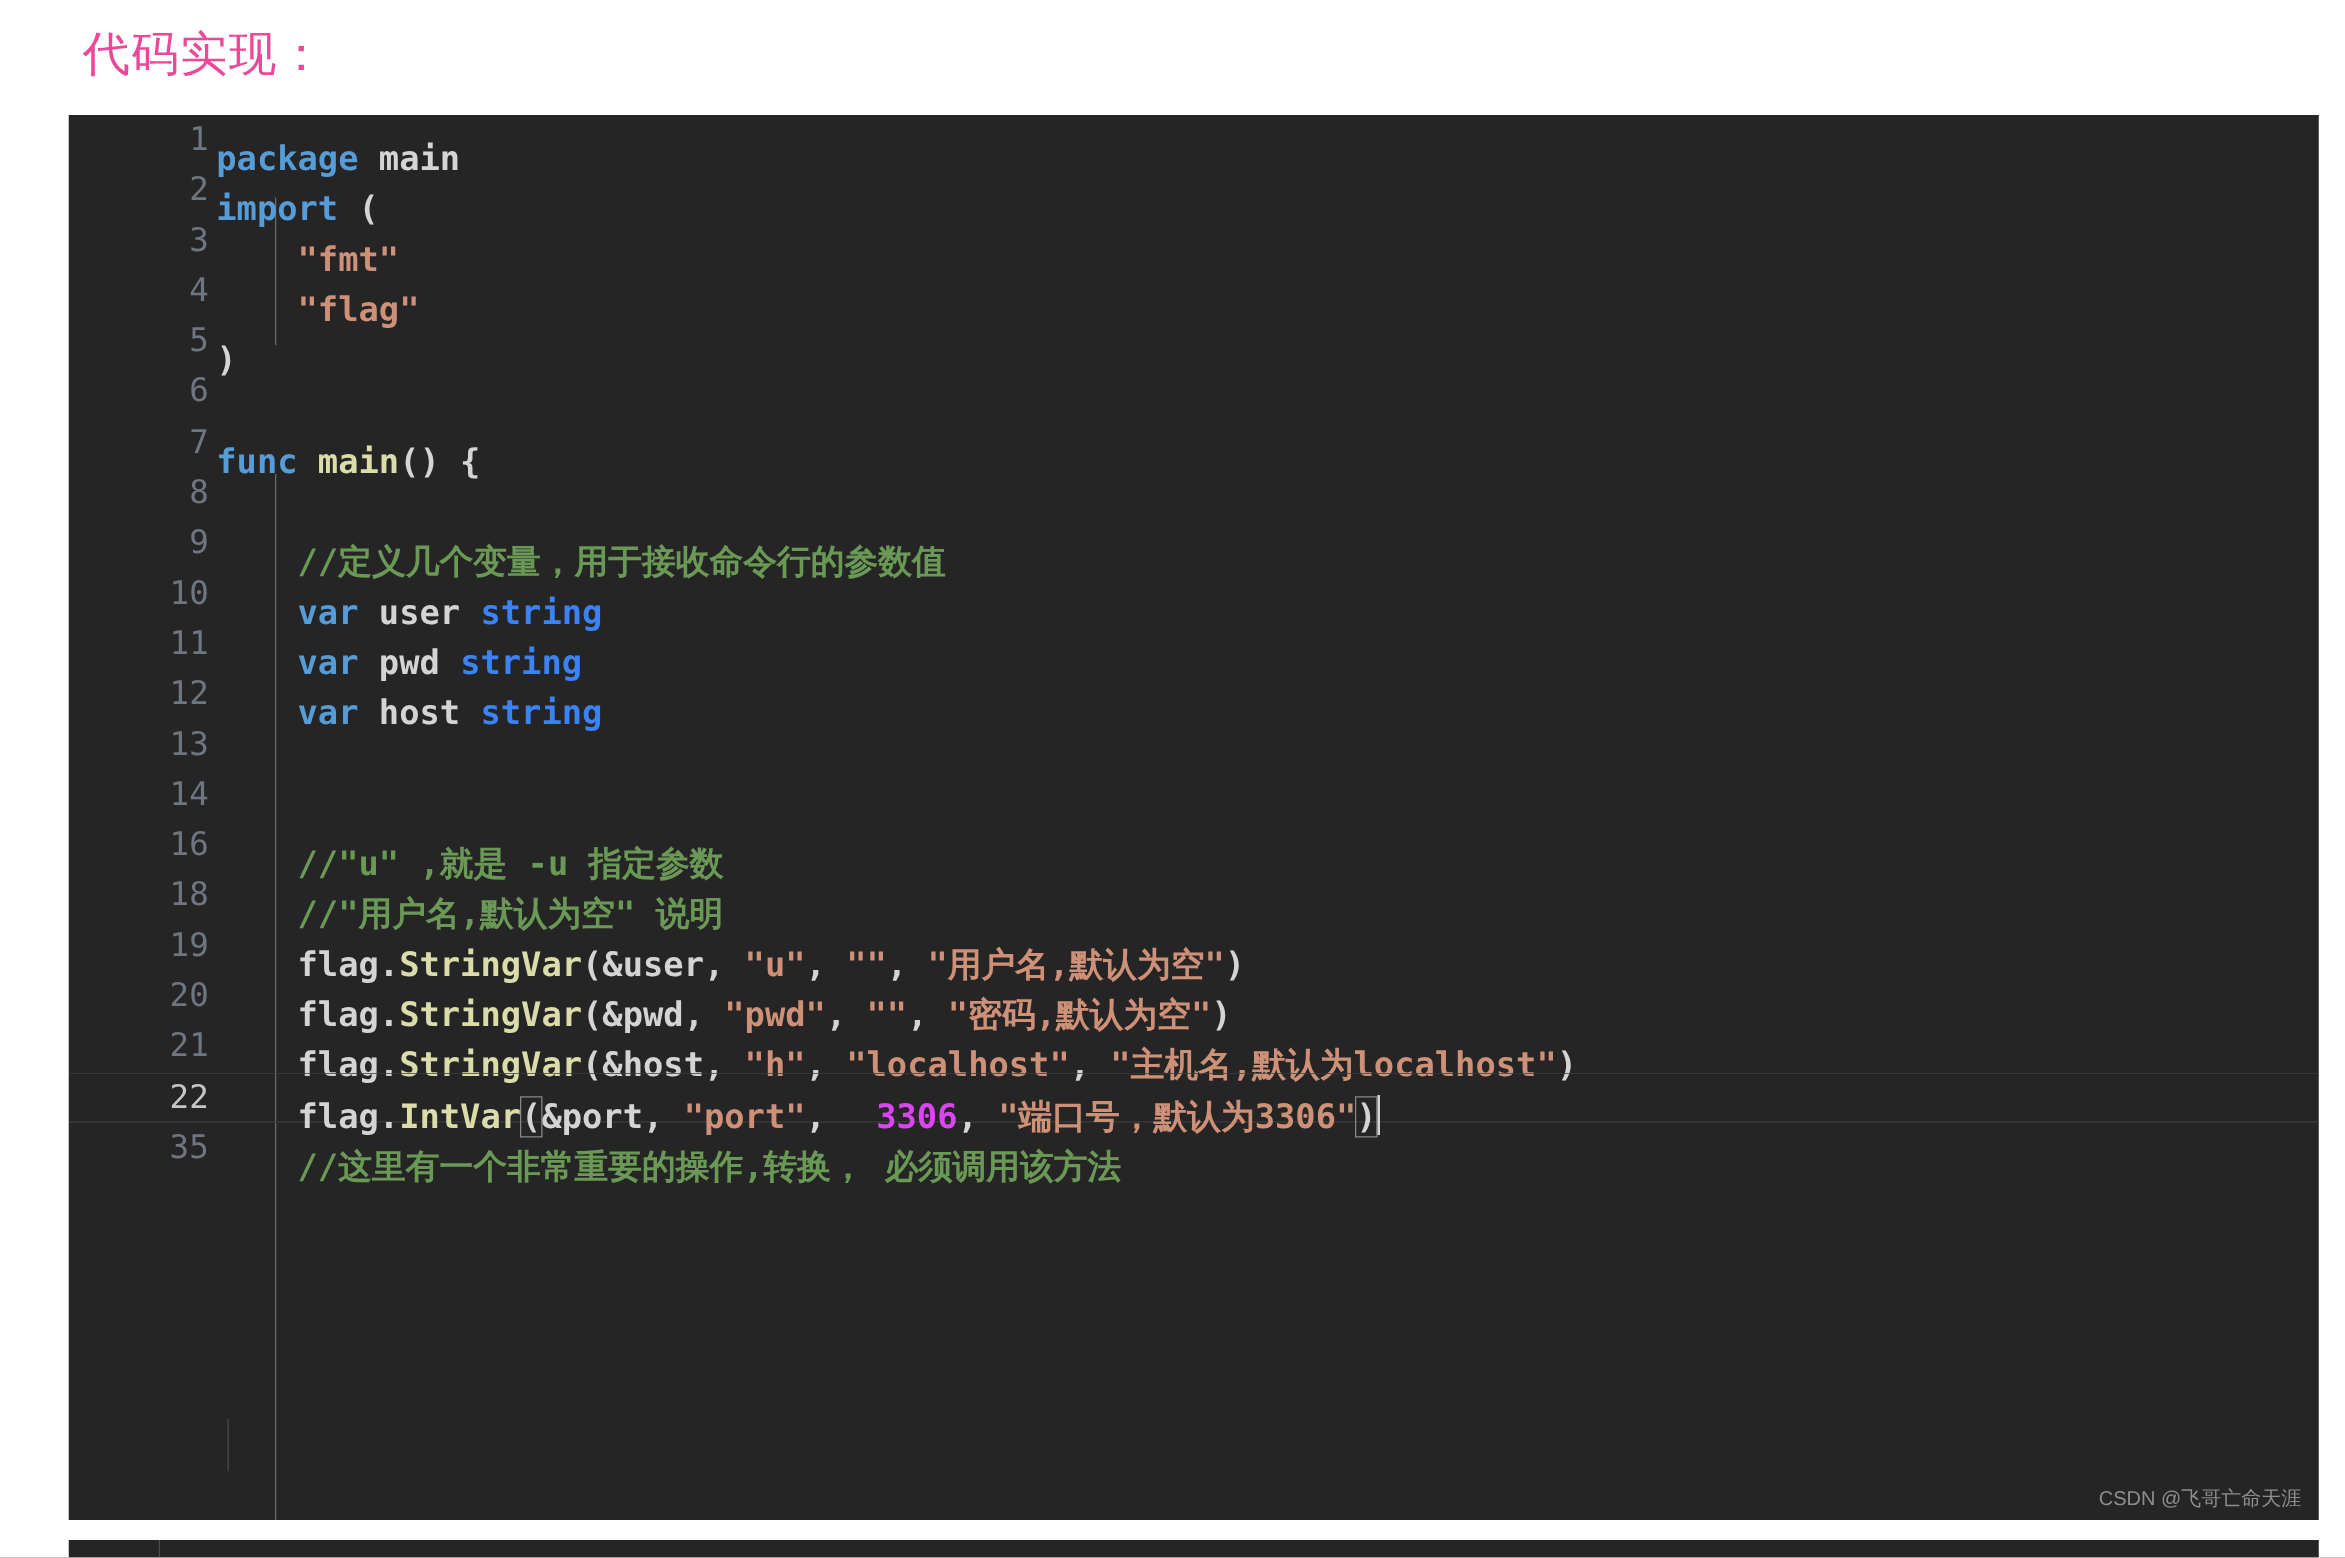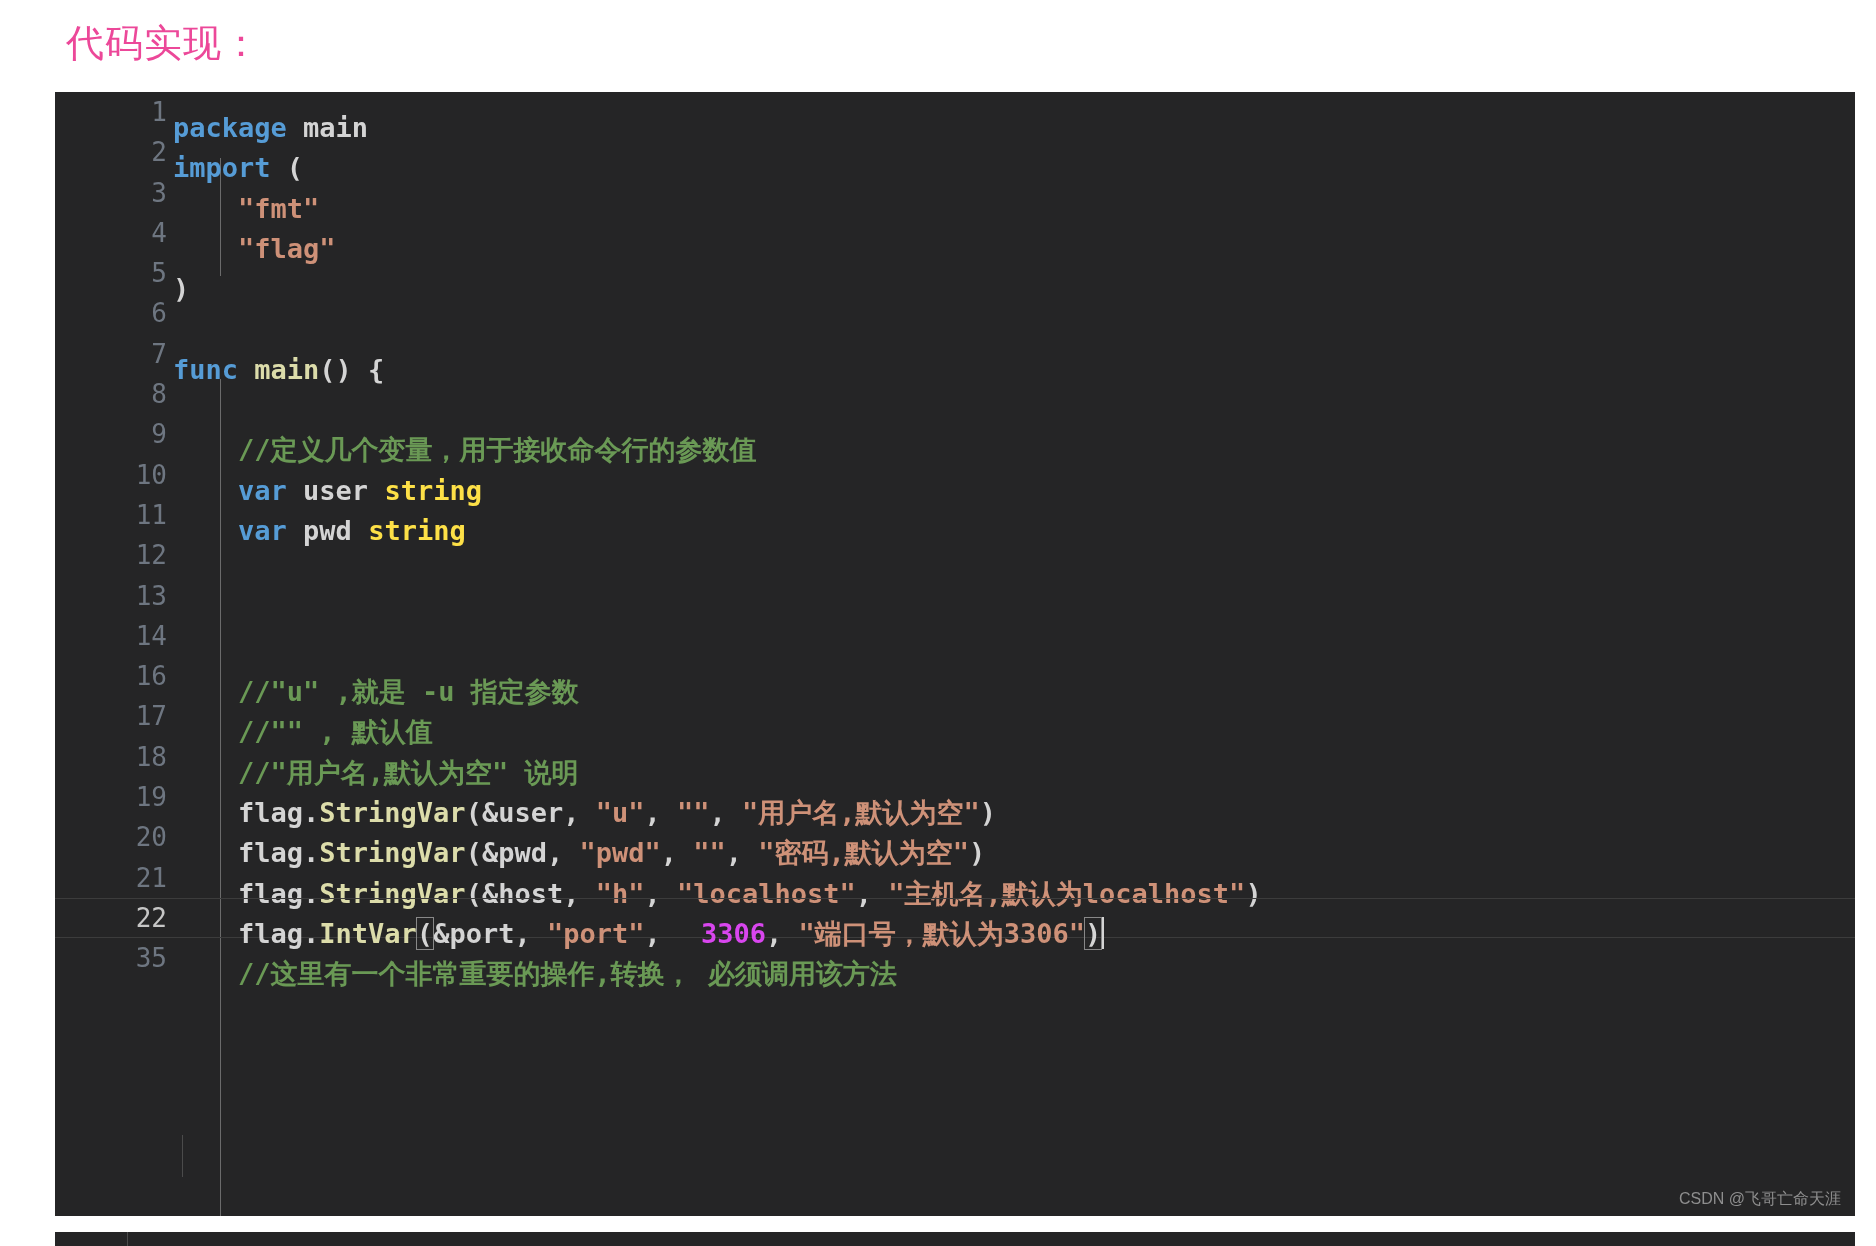--- a/index.html
+++ b/index.html
@@ -104,21 +104,21 @@
     top: 1043px;
     width: 1px;
     height: 42px;
     background: #4b4b4b;
   }
 
   
   .kw    { color: #569cd6; }  
   .fn    { color: #dcdcaa; }  
   .id    { color: #d4d4d4; }  
-  .type  { color: #fde047; }  
+  .type  { color: #3b82f6; }  
   .str   { color: #ce9178; }  
   .num   { color: #d946ef; margin-left: 24px; }  
   .cmt   { color: #6a9955; }  
 
   
   .bmatch {
     outline: 1px solid #888888;
     outline-offset: 0px;
   }
 
@@ -222,41 +222,38 @@
       <span class="src">    <span class="kw">var</span> <span class="id">user</span> <span class="type">string</span></span>
     </div>
 
     <div class="code-line">
       <span class="ln">11</span>
       <span class="src">    <span class="kw">var</span> <span class="id">pwd</span> <span class="type">string</span></span>
     </div>
 
     <div class="code-line">
       <span class="ln">12</span>
+      <span class="src">    <span class="kw">var</span> <span class="id">host</span> <span class="type">string</span></span>
     </div>
 
     <div class="code-line">
       <span class="ln">13</span>
     </div>
 
     <div class="code-line">
       <span class="ln">14</span>
       <span class="src"></span>
     </div>
 
 
     <div class="code-line">
       <span class="ln">16</span>
       <span class="src cmt">    //"u" ,就是 -u 指定参数</span>
     </div>
 
-    <div class="code-line">
-      <span class="ln">17</span>
-      <span class="src cmt">    //"" , 默认值</span>
-    </div>
 
     <div class="code-line">
       <span class="ln">18</span>
       <span class="src cmt">    //"用户名,默认为空" 说明</span>
     </div>
 
     <div class="code-line">
       <span class="ln">19</span>
       <span class="src">    <span class="id">flag.</span><span class="fn">StringVar</span><span class="id">(&amp;user, </span><span class="str">"u"</span><span class="id">, </span><span class="str">""</span><span class="id">, </span><span class="str">"用户名,默认为空"</span><span class="id">)</span></span>
     </div>

